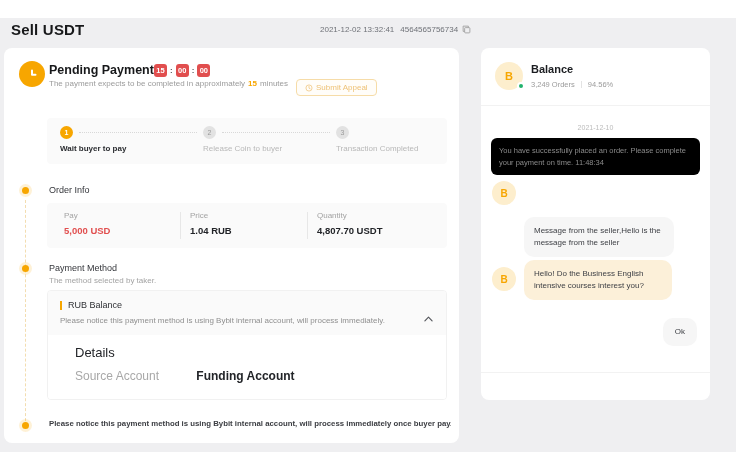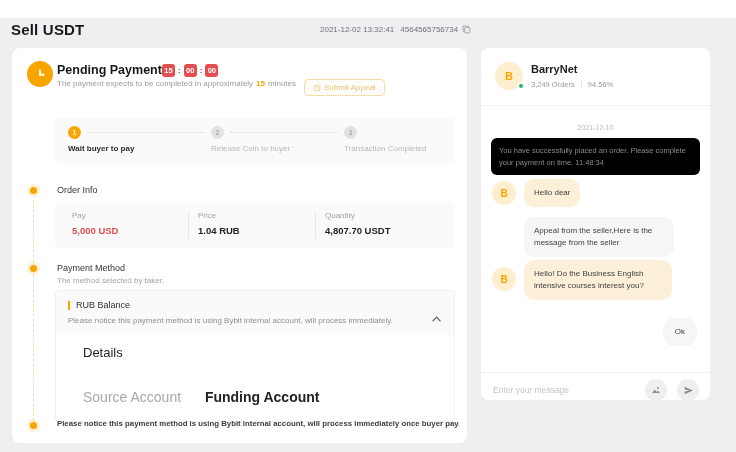--- a/index.html
+++ b/index.html
@@ -9,21 +9,21 @@
   .page-bg { position:absolute; left:0; top:18px; right:0; bottom:0; background:var(--page-bg,#efeff1); }
 
   
   .page-title { position:absolute; left:11px; top:21px; font-size:15px; font-weight:bold; color:var(--text-dark,#17181a); letter-spacing:.2px; }
   .meta-row { position:absolute; left:320px; top:25px; display:flex; align-items:center; gap:6px; font-size:8px; color:#6f7278; }
   .meta-row .order-id-wrap { display:flex; align-items:center; gap:4px; }
   .copy-btn { display:inline-flex; align-items:center; cursor:pointer; }
 
   
   .card { position:absolute; background:var(--card-bg,#fff); border-radius:8px; }
-  .card-left  { left:12px;  top:48px; width:455px; height:395px; }
+  .card-left  { left:4px;  top:48px; width:455px; height:395px; }
   .card-right { left:481px; top:48px; width:229px; height:352px; }
 
   
   .clock-badge { position:absolute; left:15px; top:13px; width:26px; height:26px; border-radius:50%; background:var(--accent,#f7a600); display:flex; align-items:center; justify-content:center; }
   .pending-title { position:absolute; left:45px; top:15px; font-size:12.5px; font-weight:bold; color:var(--text-dark,#17181a); }
   .timer { position:absolute; left:150px; top:16px; display:flex; align-items:center; gap:3px; }
   .timer .cell { width:13px; height:13px; background:var(--red,#e14e4e); border-radius:3px; color:#fff; font-size:7.5px; font-weight:bold; display:flex; align-items:center; justify-content:center; }
   .timer .colon { font-size:8px; color:#55575c; font-weight:bold; }
   .pending-sub { position:absolute; left:45px; top:31px; display:flex; font-size:8px; color:#9b9b9b; white-space:nowrap; }
   .pending-sub .hl { color:var(--accent,#f7a600); font-weight:bold; margin:0 3px; }
@@ -55,21 +55,21 @@
 
   
   .method-box { position:absolute; left:43px; top:242px; width:400px; border:1px solid #f1f1f1; border-radius:4px; overflow:hidden; }
   .method-header { background:var(--box-bg,#fafafa); padding:9px 12px 10px 12px; position:relative; }
   .method-name { font-size:9px; color:#2f3135; display:flex; align-items:center; }
   .method-bar { display:inline-block; width:2px; height:9px; background:var(--accent,#f7a600); margin-right:6px; }
   .method-note { font-size:8px; color:#8f8f8f; margin-top:6px; }
   .chevron-btn { position:absolute; right:13px; top:17px; cursor:pointer; }
   .method-details { background:#fff; padding:10px 12px 16px 27px; }
   .details-title { font-size:13px; font-weight:normal; color:#222428; }
-  .details-row { margin-top:29px; font-size:14px; }
+  .details-row { margin-top:9px; font-size:12px; }
   .details-label { display:inline-block; width:118px; color:#a8a8a8; }
   .details-value { font-weight:bold; color:#222428; }
 
   .foot-note { position:absolute; left:45px; top:371px; width:402px; font-size:7.8px; font-weight:bold; color:#3b3d42; white-space:nowrap; overflow:hidden; }
 
   
   .chat-avatar { position:absolute; left:14px; top:14px; width:28px; height:28px; border-radius:50%; background:var(--avatar-bg,#fdeecd); display:flex; align-items:center; justify-content:center; font-size:11px; font-weight:bold; color:var(--accent,#f7a600); }
   .online-dot { position:absolute; right:-2px; bottom:0; width:8px; height:8px; border-radius:50%; background:var(--green,#20b26c); border:2px solid #fff; }
   .chat-name { position:absolute; left:50px; top:15px; font-size:11px; font-weight:bold; color:#1b1d21; }
   .chat-stats { position:absolute; left:50px; top:32px; display:flex; align-items:center; gap:6px; font-size:7.5px; color:#9b9b9b; }
@@ -194,54 +194,39 @@
 
     <div class="bullet" style="left:18px;top:374px"></div>
     <div class="foot-note">Please notice this payment method is using Bybit internal account, will process immediately once buyer pay.</div>
   </div>
 
   <div class="card card-right">
     <div class="chat-avatar">
       <span>B</span>
       <span class="online-dot"></span>
     </div>
-    <div class="chat-name">BarryNet</div>
+    <div class="chat-name">Balance</div>
     <div class="chat-stats">
       <span>3,249 Orders</span>
       <span class="stat-div"></span>
       <span>94.56%</span>
     </div>
     <div class="chat-hr" style="top:57px"></div>
 
     <div class="chat-date">2021-12-10</div>
     <div class="sys-msg">You have successfully placed an order. Please complete your payment on time. 11:48:34</div>
 
     <div class="msg-avatar" style="left:11px;top:133px">
         <span>B</span>
       </div>
-    <div class="bubble cream" style="left:43px;top:131px">Hello dear</div>
-
-    <div class="bubble gray" style="left:43px;top:169px;width:150px">Appeal from the seller,Here is the message from the seller</div>
+
+    <div class="bubble gray" style="left:43px;top:169px;width:150px">Message from the seller,Hello is the message from the seller</div>
 
     <div class="msg-avatar" style="left:11px;top:219px">
         <span>B</span>
       </div>
     <div class="bubble cream" style="left:43px;top:212px;width:148px">Hello! Do the Business English intensive courses interest you?</div>
 
     <div class="bubble gray" style="right:13px;top:270px;padding:8px 12px">Ok</div>
 
     <div class="chat-hr" style="top:324px"></div>
-    <div class="chat-input-row">
-      <input class="chat-input" type="text" placeholder="Enter your message" style="">
-      <span class="icon-circle" style="left:164px">
-        <svg width="12" height="12" viewBox="0 0 20 20">
-            <path d="M3.5 15l4.5-6 3.3 4.3 2-2.6 3.2 4.3z" fill="#8e8e8e"></path>
-            <circle cx="13.2" cy="6.6" r="1.6" fill="#8e8e8e"></circle>
-          </svg>
-      </span>
-      <span class="icon-circle" style="left:196px">
-        <svg width="11" height="11" viewBox="0 0 20 20">
-            <path d="M3 17l15-7L3 3v5.3l9 1.7-9 1.7z" fill="#8e8e8e"></path>
-          </svg>
-      </span>
-    </div>
   </div>
 </div>
 
 </body></html>

